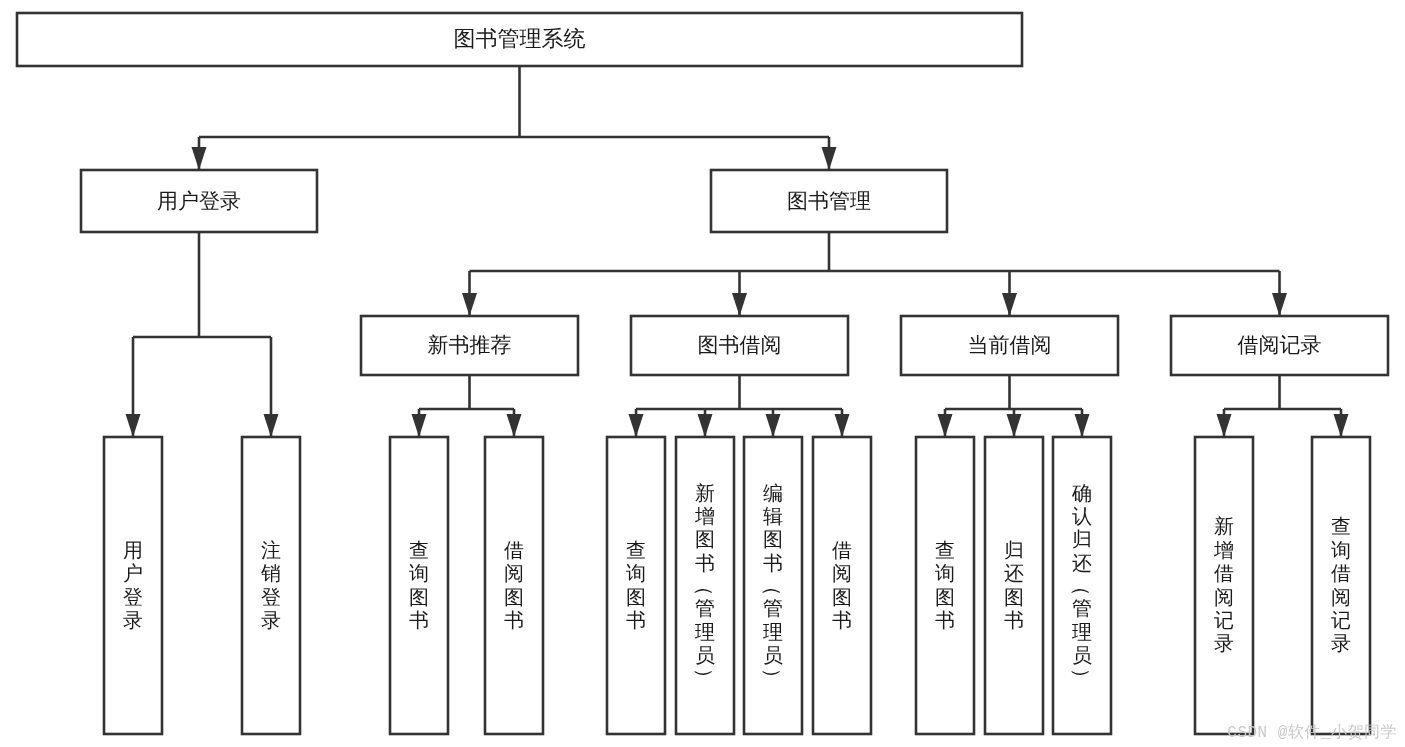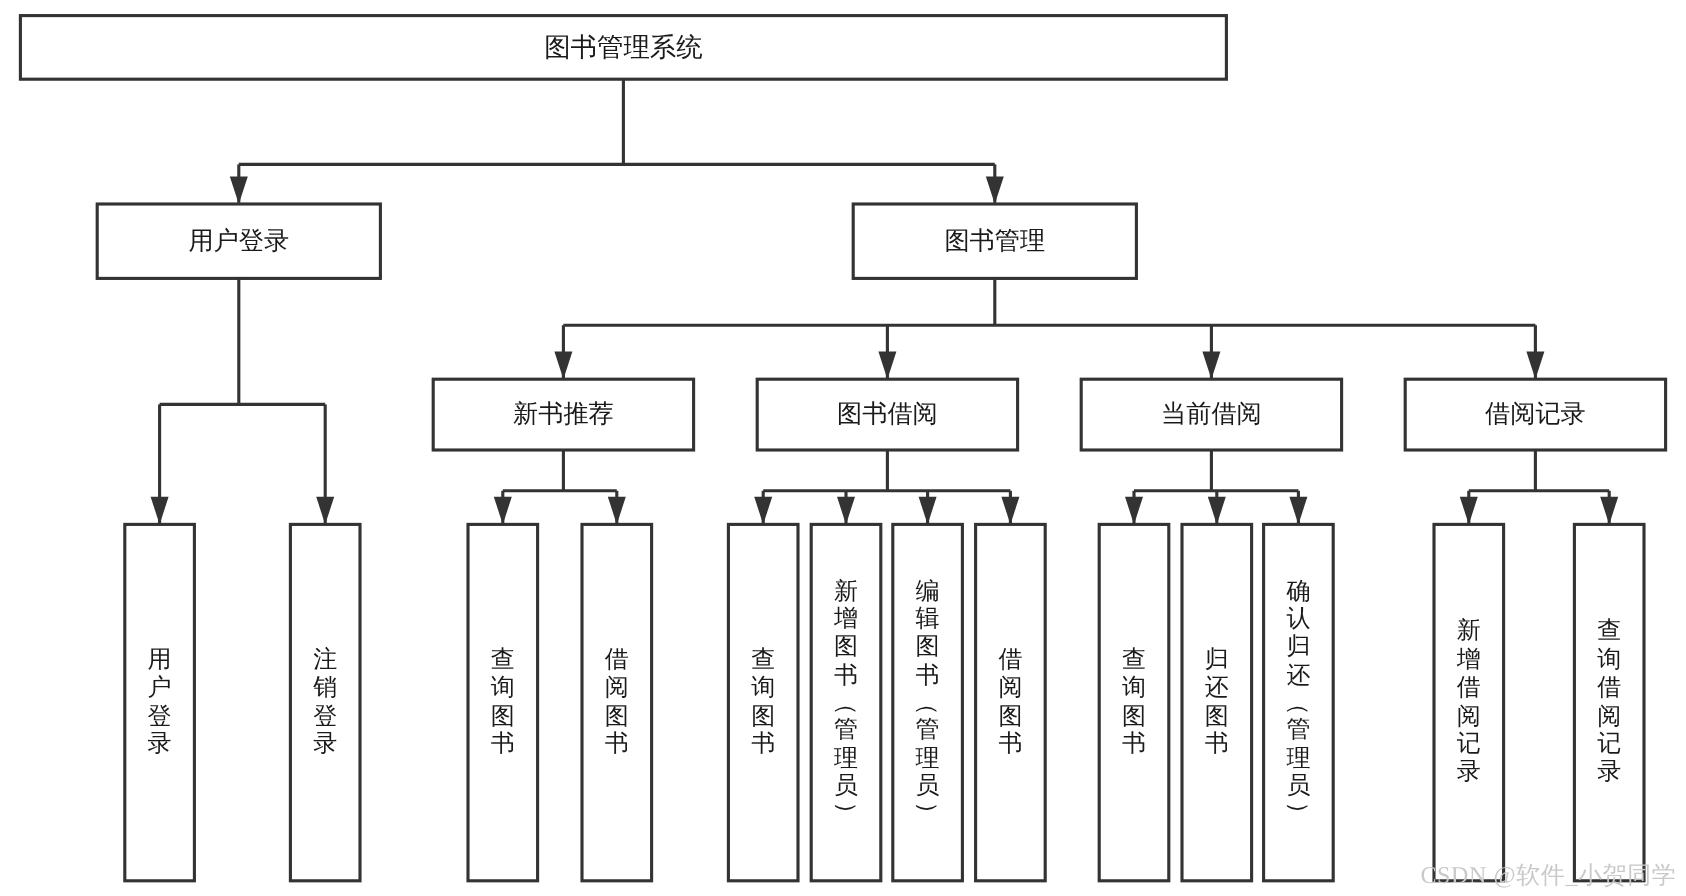--- a/index.html
+++ b/index.html
@@ -68,22 +68,22 @@
     white-space: pre;
     pointer-events: none;
   }
   .vlabel span {
     display: block;
   }
   .watermark {
     position: absolute;
     right: 8px;
     bottom: 4px;
-    font-family: Liberation Serif, serif;
-    font-size: 20px;
+    font-family: Liberation Mono, monospace;
+    font-size: 16px;
     color: #c9c9c9;
     letter-spacing: 0.5px;
     white-space: nowrap;
     user-select: none;
   }
 </style>
 </head>
 <body>
 
 <div id="diagram-root">

